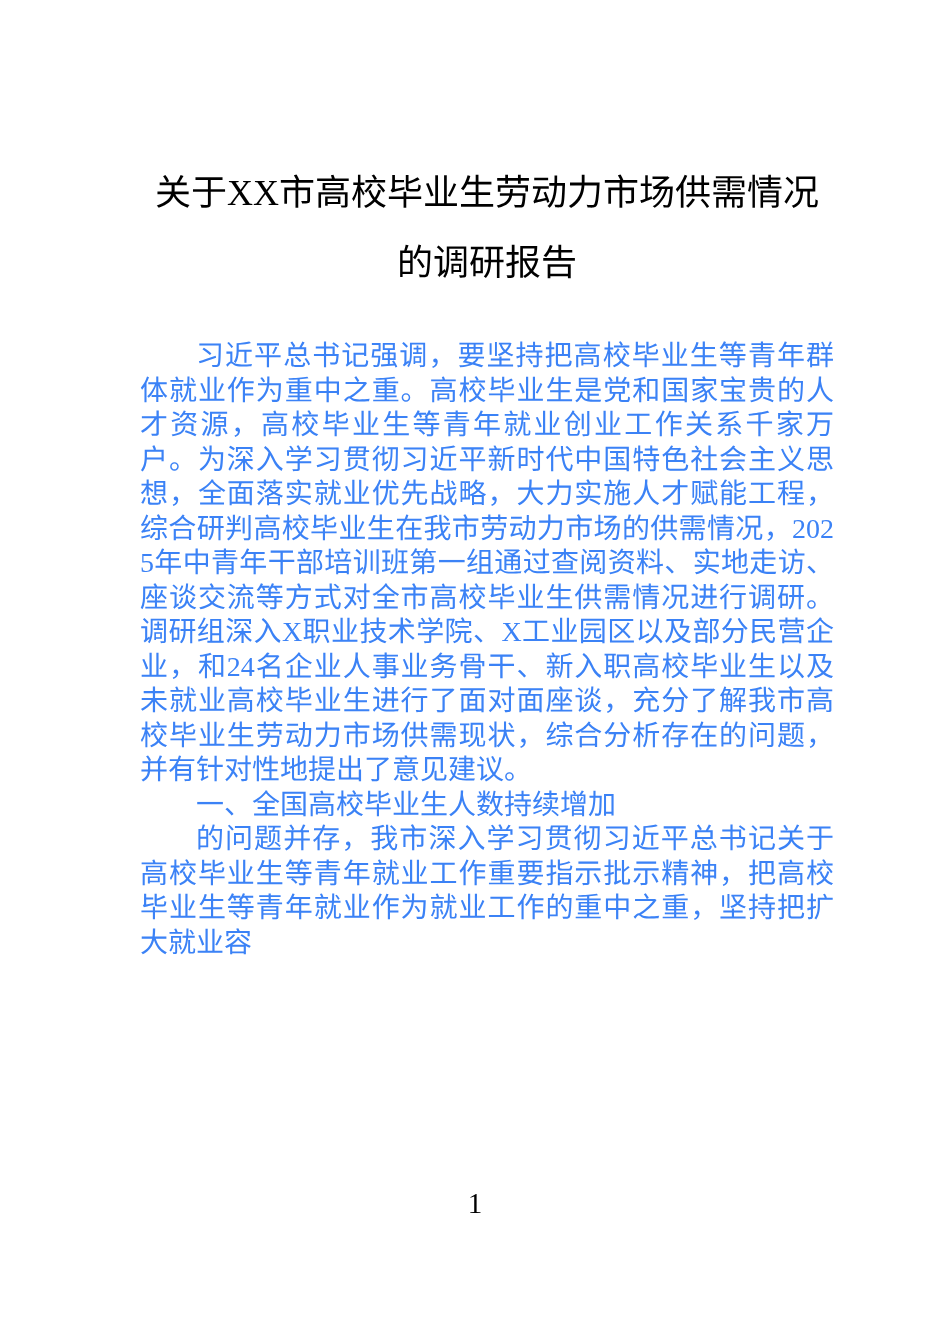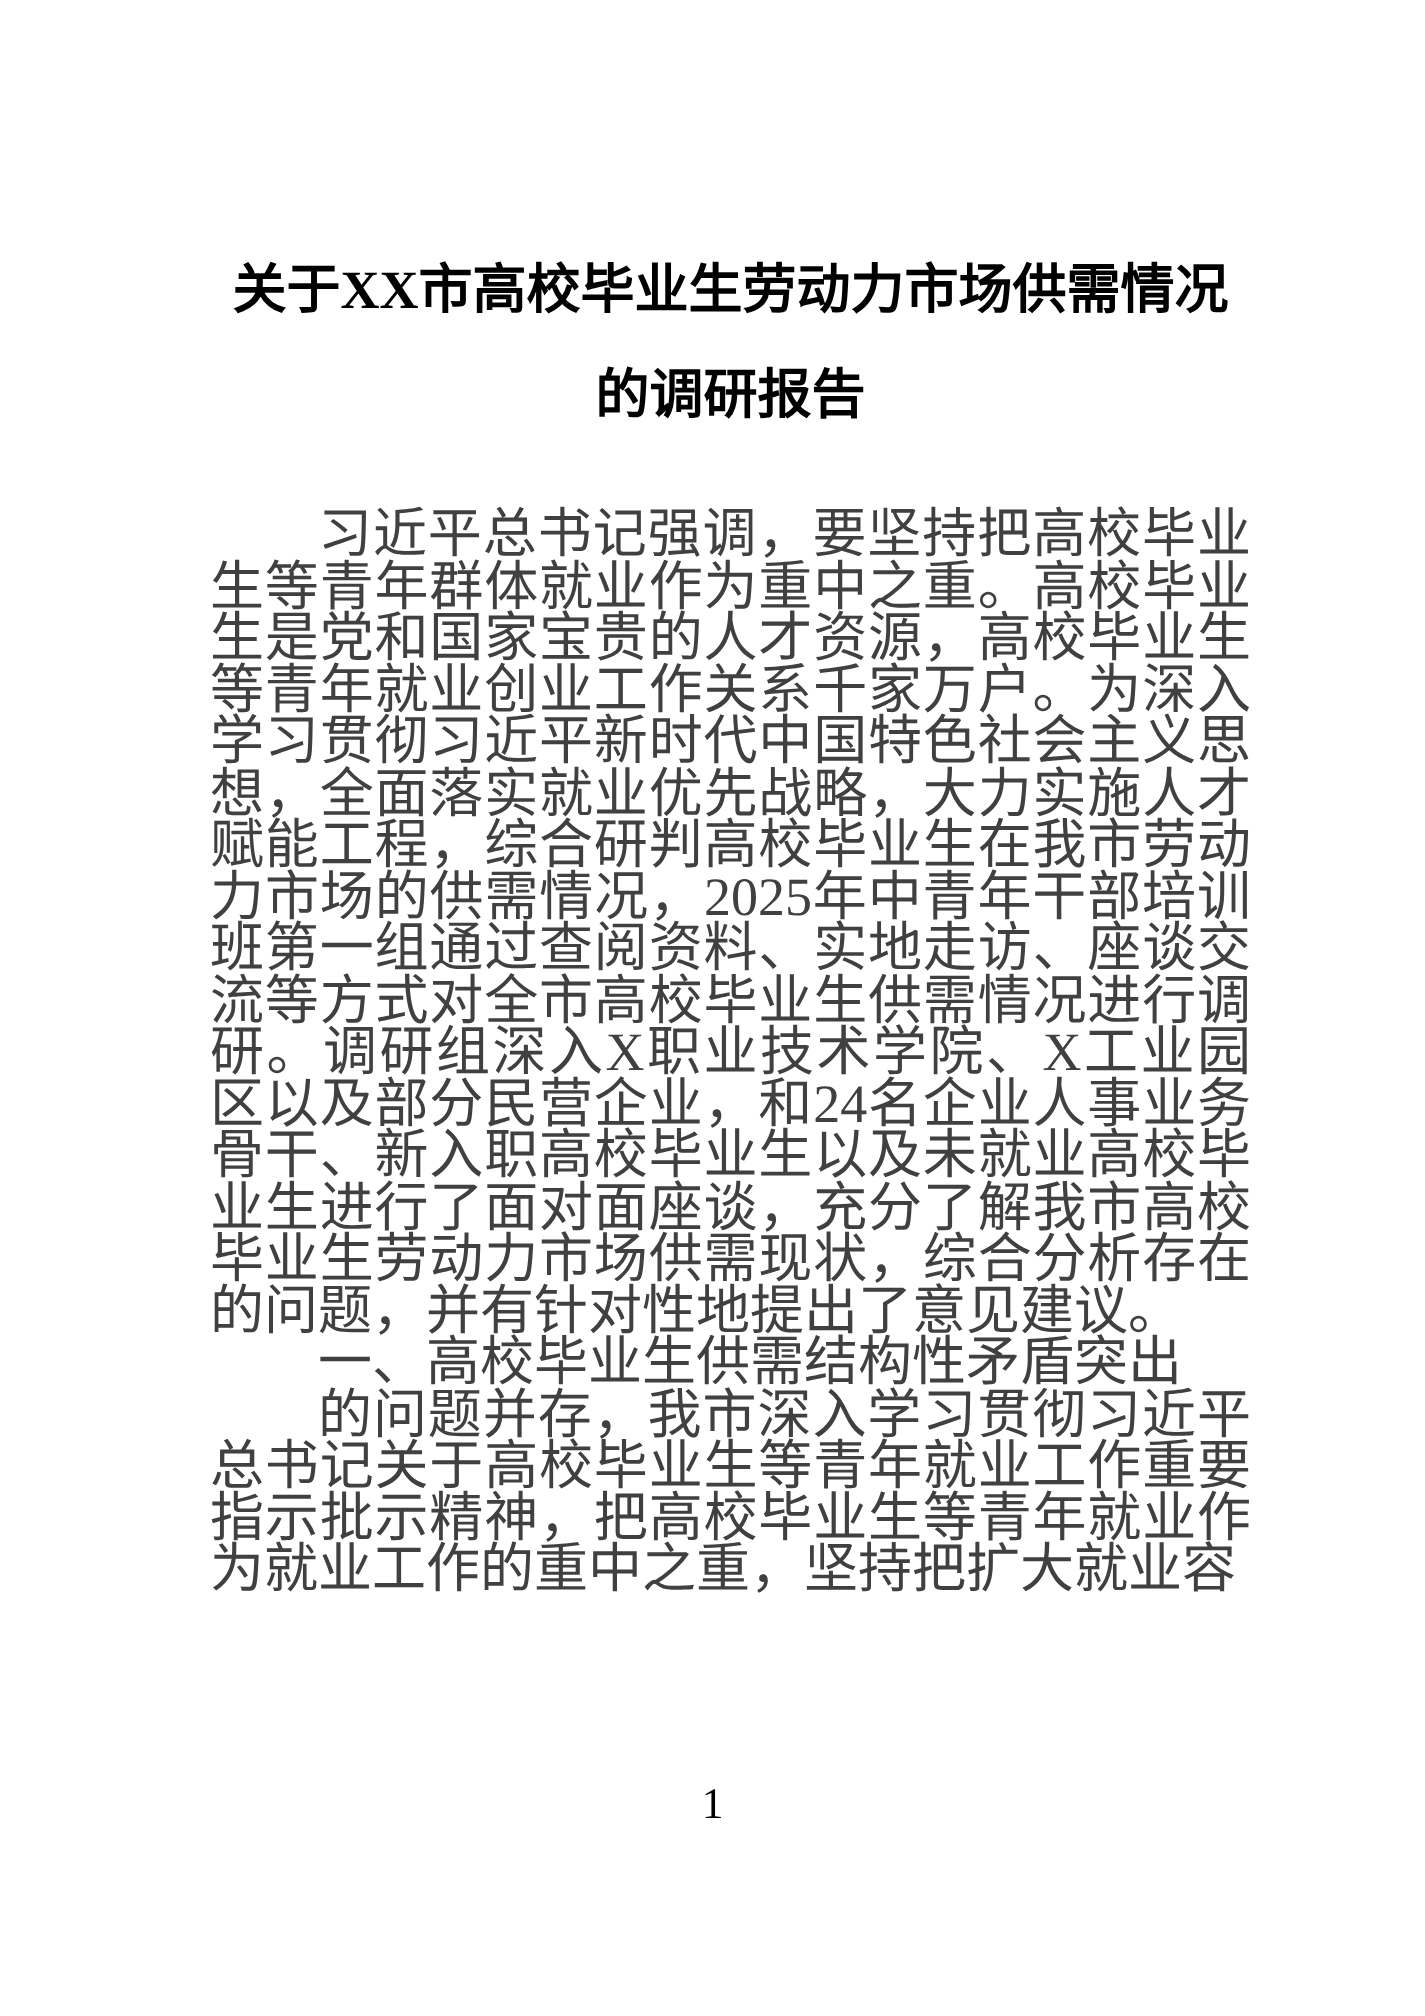--- a/index.html
+++ b/index.html
@@ -24,35 +24,35 @@
   
   .content {
     position: absolute;
     left: 140px;
     top: 158px;
     width: 694px;
   }
   
   .doc-title {
     font-size: 36px;
-    font-weight: bold;
+    font-weight: normal;
     line-height: 70px;
     text-align: center;
     margin: 0 0 41px 0;
     color: #000000;
   }
   
   .para {
-    font-size: 36px;
+    font-size: 28px;
     line-height: 34.5px;
     text-align: justify;
     text-justify: inter-character;
     text-indent: 2em;
     margin: 0;
-    color: #404040;
+    color: #3b82f6;
     word-break: break-all;
     overflow-wrap: break-word;
   }
   .section-heading {
     font-weight: normal; 
   }
   
   .page-number {
     position: absolute;
     top: 1186px;
@@ -68,21 +68,21 @@
 <body style="background: rgb(255, 255, 255); color: rgb(0, 0, 0);">
 
 <div class="page">
 
   <div class="content">
 
     <h1 class="doc-title">关于XX市高校毕业生劳动力市场供需情况的调研报告</h1>
 
     <p class="para">习近平总书记强调，要坚持把高校毕业生等青年群体就业作为重中之重。高校毕业生是党和国家宝贵的人才资源，高校毕业生等青年就业创业工作关系千家万户。为深入学习贯彻习近平新时代中国特色社会主义思想，全面落实就业优先战略，大力实施人才赋能工程，综合研判高校毕业生在我市劳动力市场的供需情况，2025年中青年干部培训班第一组通过查阅资料、实地走访、座谈交流等方式对全市高校毕业生供需情况进行调研。调研组深入X职业技术学院、X工业园区以及部分民营企业，和24名企业人事业务骨干、新入职高校毕业生以及未就业高校毕业生进行了面对面座谈，充分了解我市高校毕业生劳动力市场供需现状，综合分析存在的问题，并有针对性地提出了意见建议。</p>
 
-    <p class="para section-heading">一、高校毕业生供需结构性矛盾突出</p>
+    <p class="para section-heading">一、全国高校毕业生人数持续增加</p>
 
 
     <p class="para">的问题并存，我市深入学习贯彻习近平总书记关于高校毕业生等青年就业工作重要指示批示精神，把高校毕业生等青年就业作为就业工作的重中之重，坚持把扩大就业容</p>
 
   </div>
 
   <div class="page-number">1</div>
 
 </div>
 

